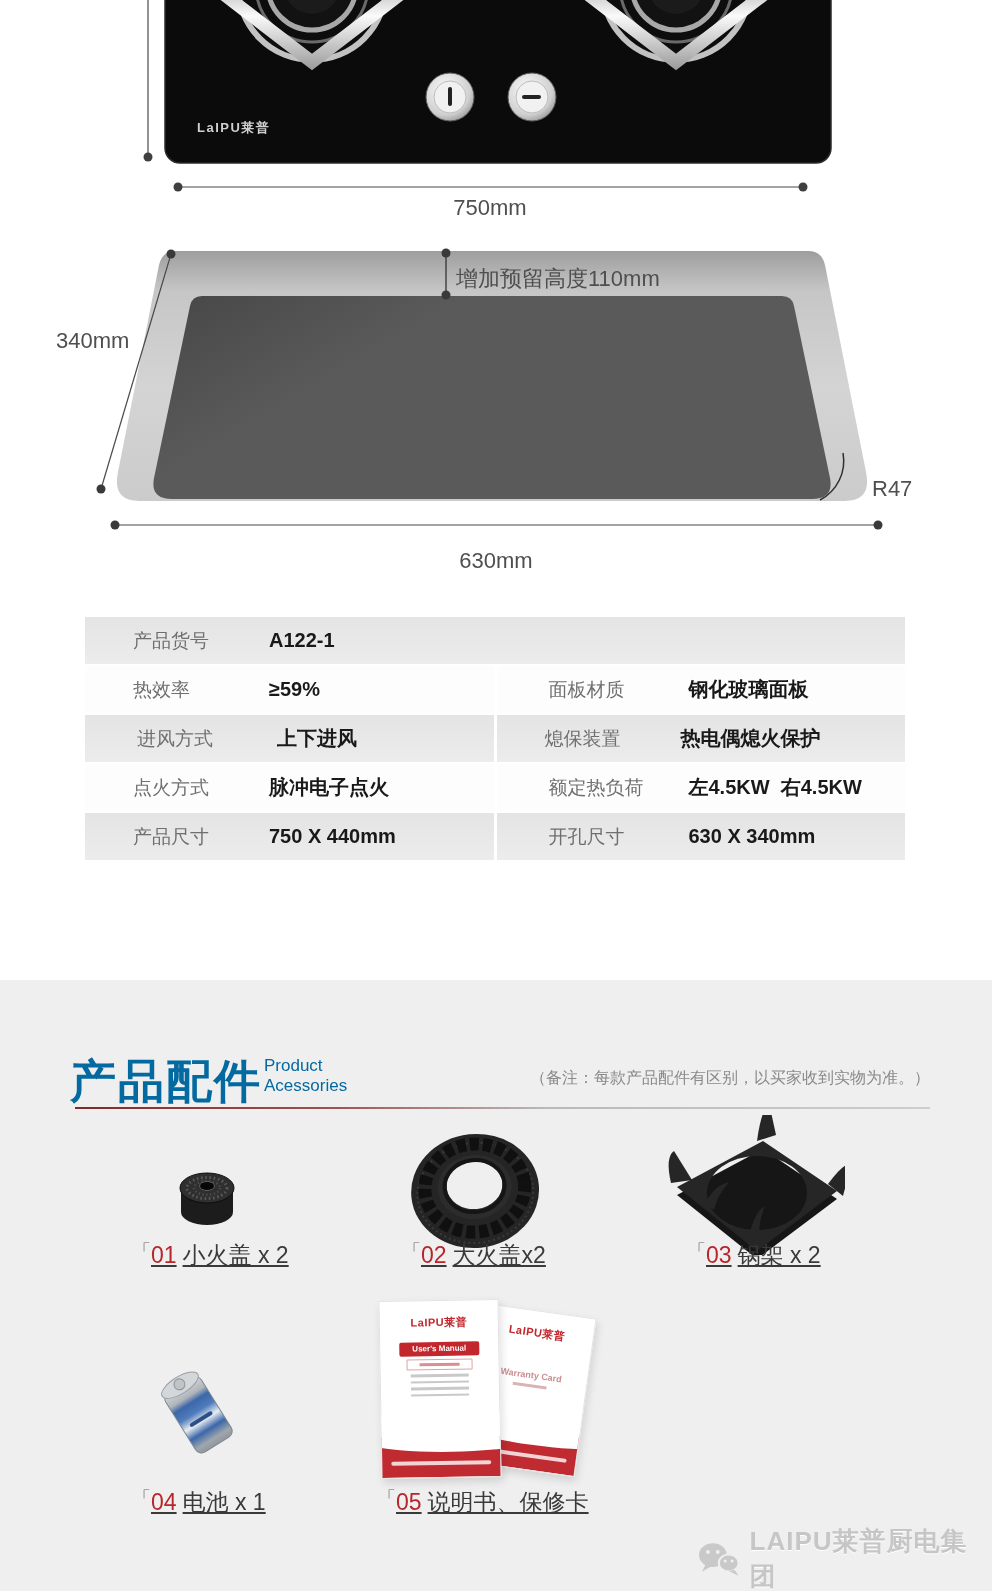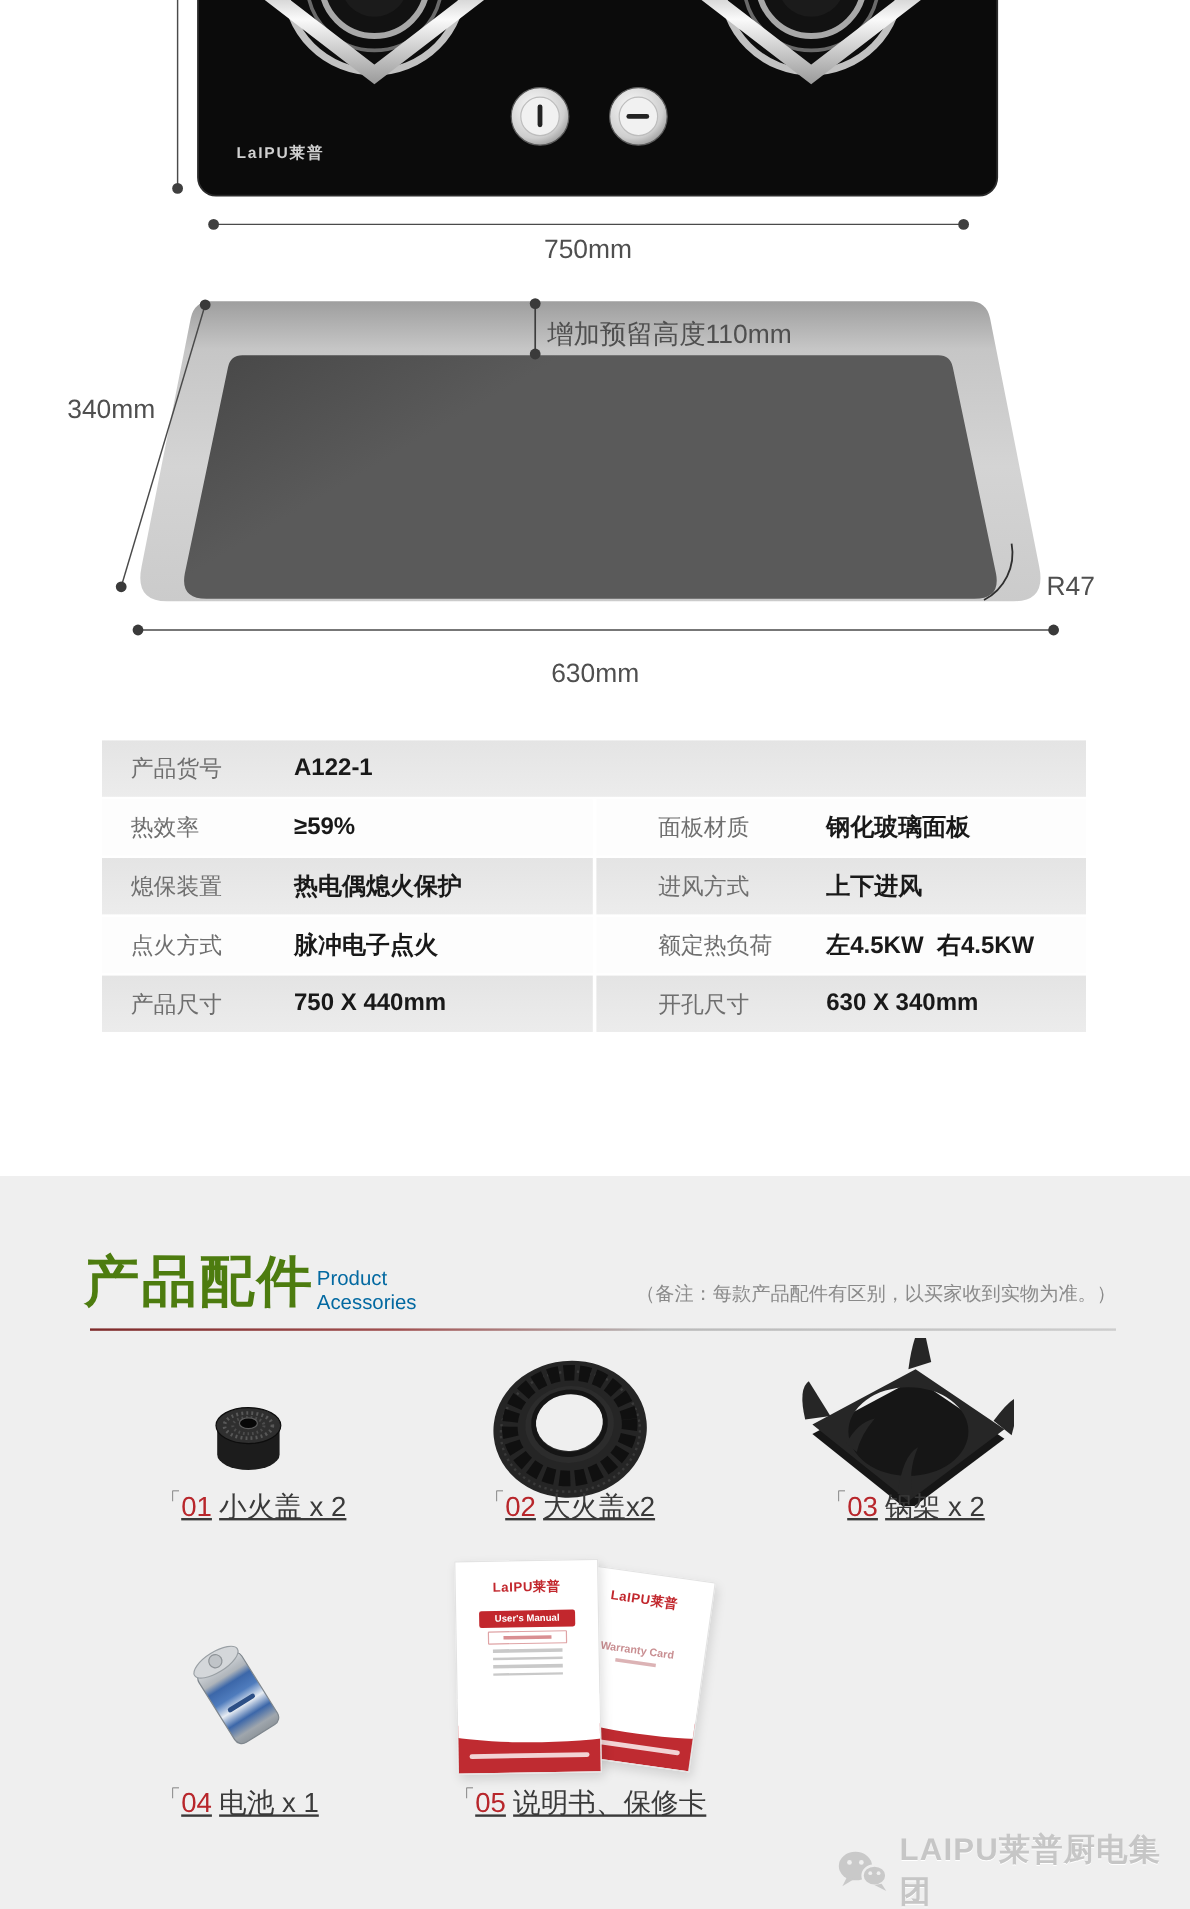--- a/index.html
+++ b/index.html
@@ -11,27 +11,27 @@
   .dim-label.center{text-align:center;}
   
   .stove-logo{position:absolute;left:197px;top:119px;color:#d0d0d0;font-size:13px;
               font-weight:700;letter-spacing:1.5px;}
   
   .spec-table{position:absolute;left:85px;top:617px;width:820px;}
   .spec-row{display:flex;gap:3px;margin-bottom:2px;}
   .spec-cell{flex:1;display:flex;align-items:center;height:47px;}
   .spec-row.odd .spec-cell{background:linear-gradient(#e4e4e4,#ececec);}
   .spec-row.even .spec-cell{background:#fdfdfd;}
-  .spec-lbl{color:#6f6f6f;font-size:19px;width:136px;padding-left:24px;white-space:nowrap;}
+  .spec-lbl{color:#6f6f6f;font-size:19px;width:136px;padding-left:48px;white-space:nowrap;}
   .spec-cell.rt .spec-lbl{padding-left:52px;width:140px;}
   .spec-val{color:#191919;font-size:20px;font-weight:700;white-space:pre-wrap;}
   
   .acc-section{position:absolute;left:0;top:980px;width:992px;height:611px;background:#efefef;}
-  .acc-title{position:absolute;left:70px;top:62px;font-size:46px;line-height:50px;
-             font-weight:700;color:#4d7c0f;letter-spacing:2px;}
+  .acc-title{position:absolute;left:70px;top:76px;font-size:46px;line-height:50px;
+             font-weight:700;color:#0369a1;letter-spacing:2px;}
   .acc-en{position:absolute;left:264px;top:76px;color:#0369a1;font-size:17px;line-height:20px;}
   .acc-note{position:absolute;right:62px;top:88px;color:#8a8a8a;font-size:16px;text-align:center;}
   .acc-divider{position:absolute;left:75px;top:127px;width:855px;height:2px;
                background:linear-gradient(to right,#7e2a2a,#a05050 30%,#b9b9b9 55%,#cdcdcd);}
   .acc-label{position:absolute;font-size:23px;color:#3a3a3a;white-space:nowrap;text-decoration:underline;}
   .acc-label .bracket{color:#666;font-size:18px;display:inline-block;transform:translateY(-6px);}
   .acc-label .num{color:#b8262b;margin-right:6px;}
   
   .booklets{position:absolute;left:378px;top:320px;width:217px;height:178px;}
   .card{position:absolute;background:#fff;border:1px solid #e3e3e3;overflow:hidden;
@@ -174,27 +174,27 @@
       <div class="spec-cell lt">
           <span class="spec-lbl">热效率</span>
           <span class="spec-val">≥59%</span>
         </div>
       <div class="spec-cell rt">
           <span class="spec-lbl">面板材质</span>
           <span class="spec-val">钢化玻璃面板</span>
         </div>
     </div>
     <div class="spec-row odd">
-      <div class="spec-cell lt">
-          <span class="spec-lbl">熄保装置</span>
-          <span class="spec-val">热电偶熄火保护</span>
-        </div>
       <div class="spec-cell rt">
           <span class="spec-lbl">进风方式</span>
           <span class="spec-val">上下进风</span>
+        </div>
+      <div class="spec-cell lt">
+          <span class="spec-lbl">熄保装置</span>
+          <span class="spec-val">热电偶熄火保护</span>
         </div>
     </div>
     <div class="spec-row even">
       <div class="spec-cell lt">
           <span class="spec-lbl">点火方式</span>
           <span class="spec-val">脉冲电子点火</span>
         </div>
       <div class="spec-cell rt">
           <span class="spec-lbl">额定热负荷</span>
           <span class="spec-val">左4.5KW  右4.5KW</span>

